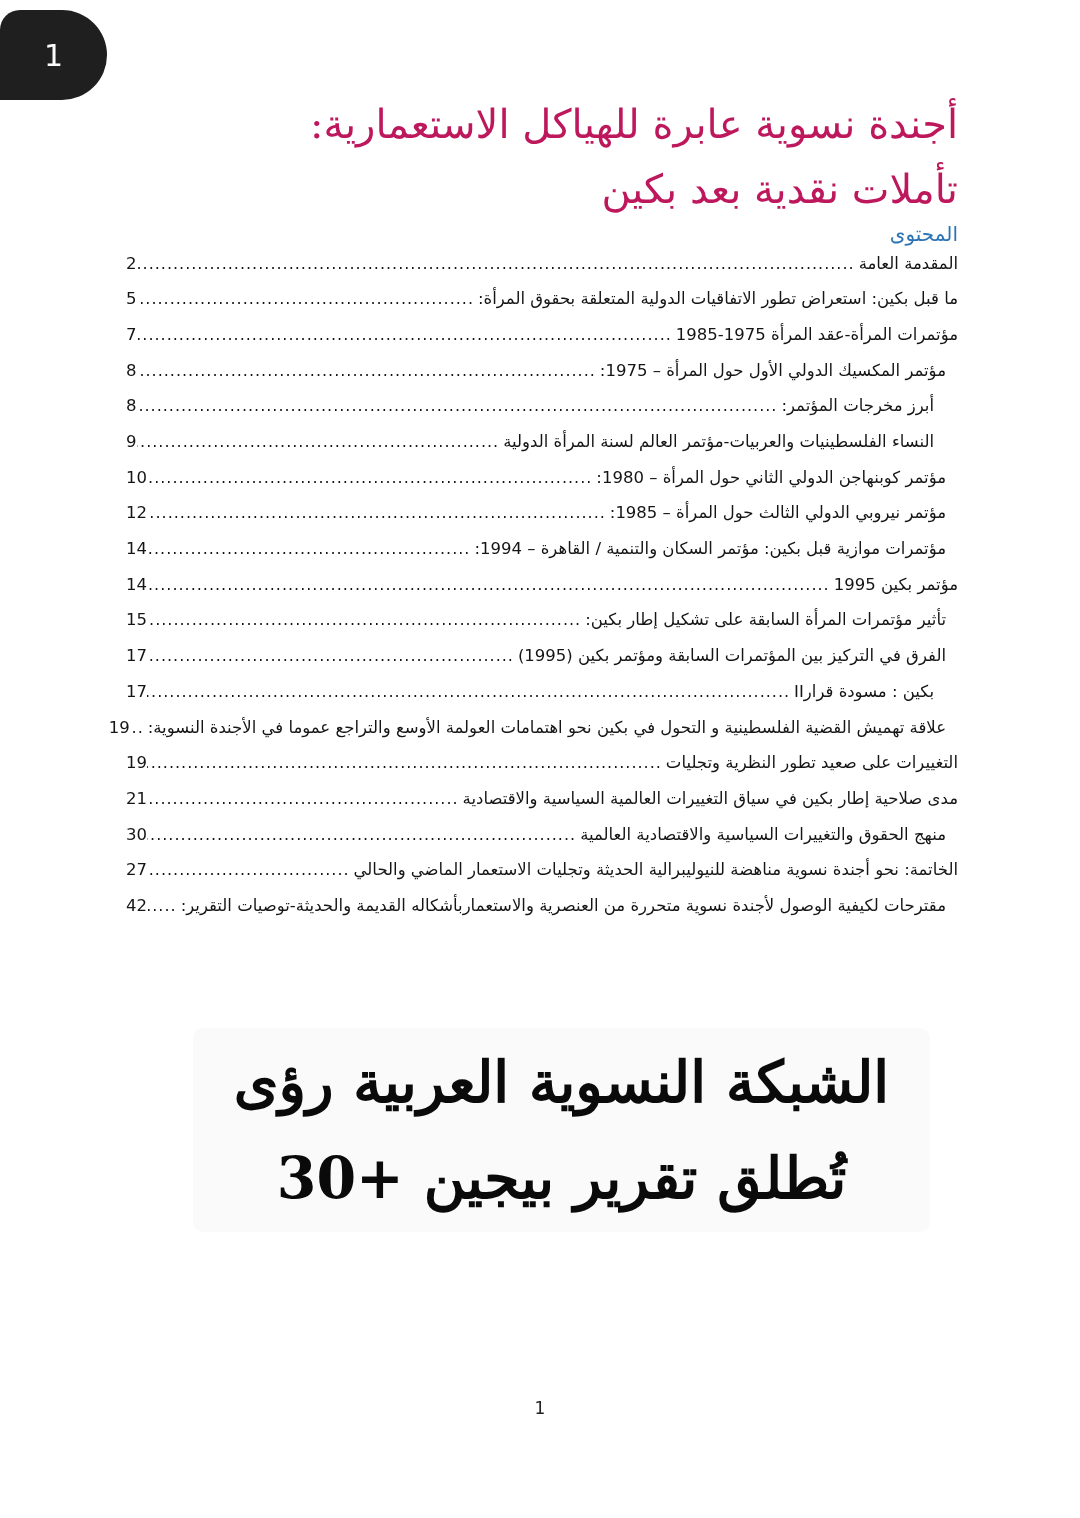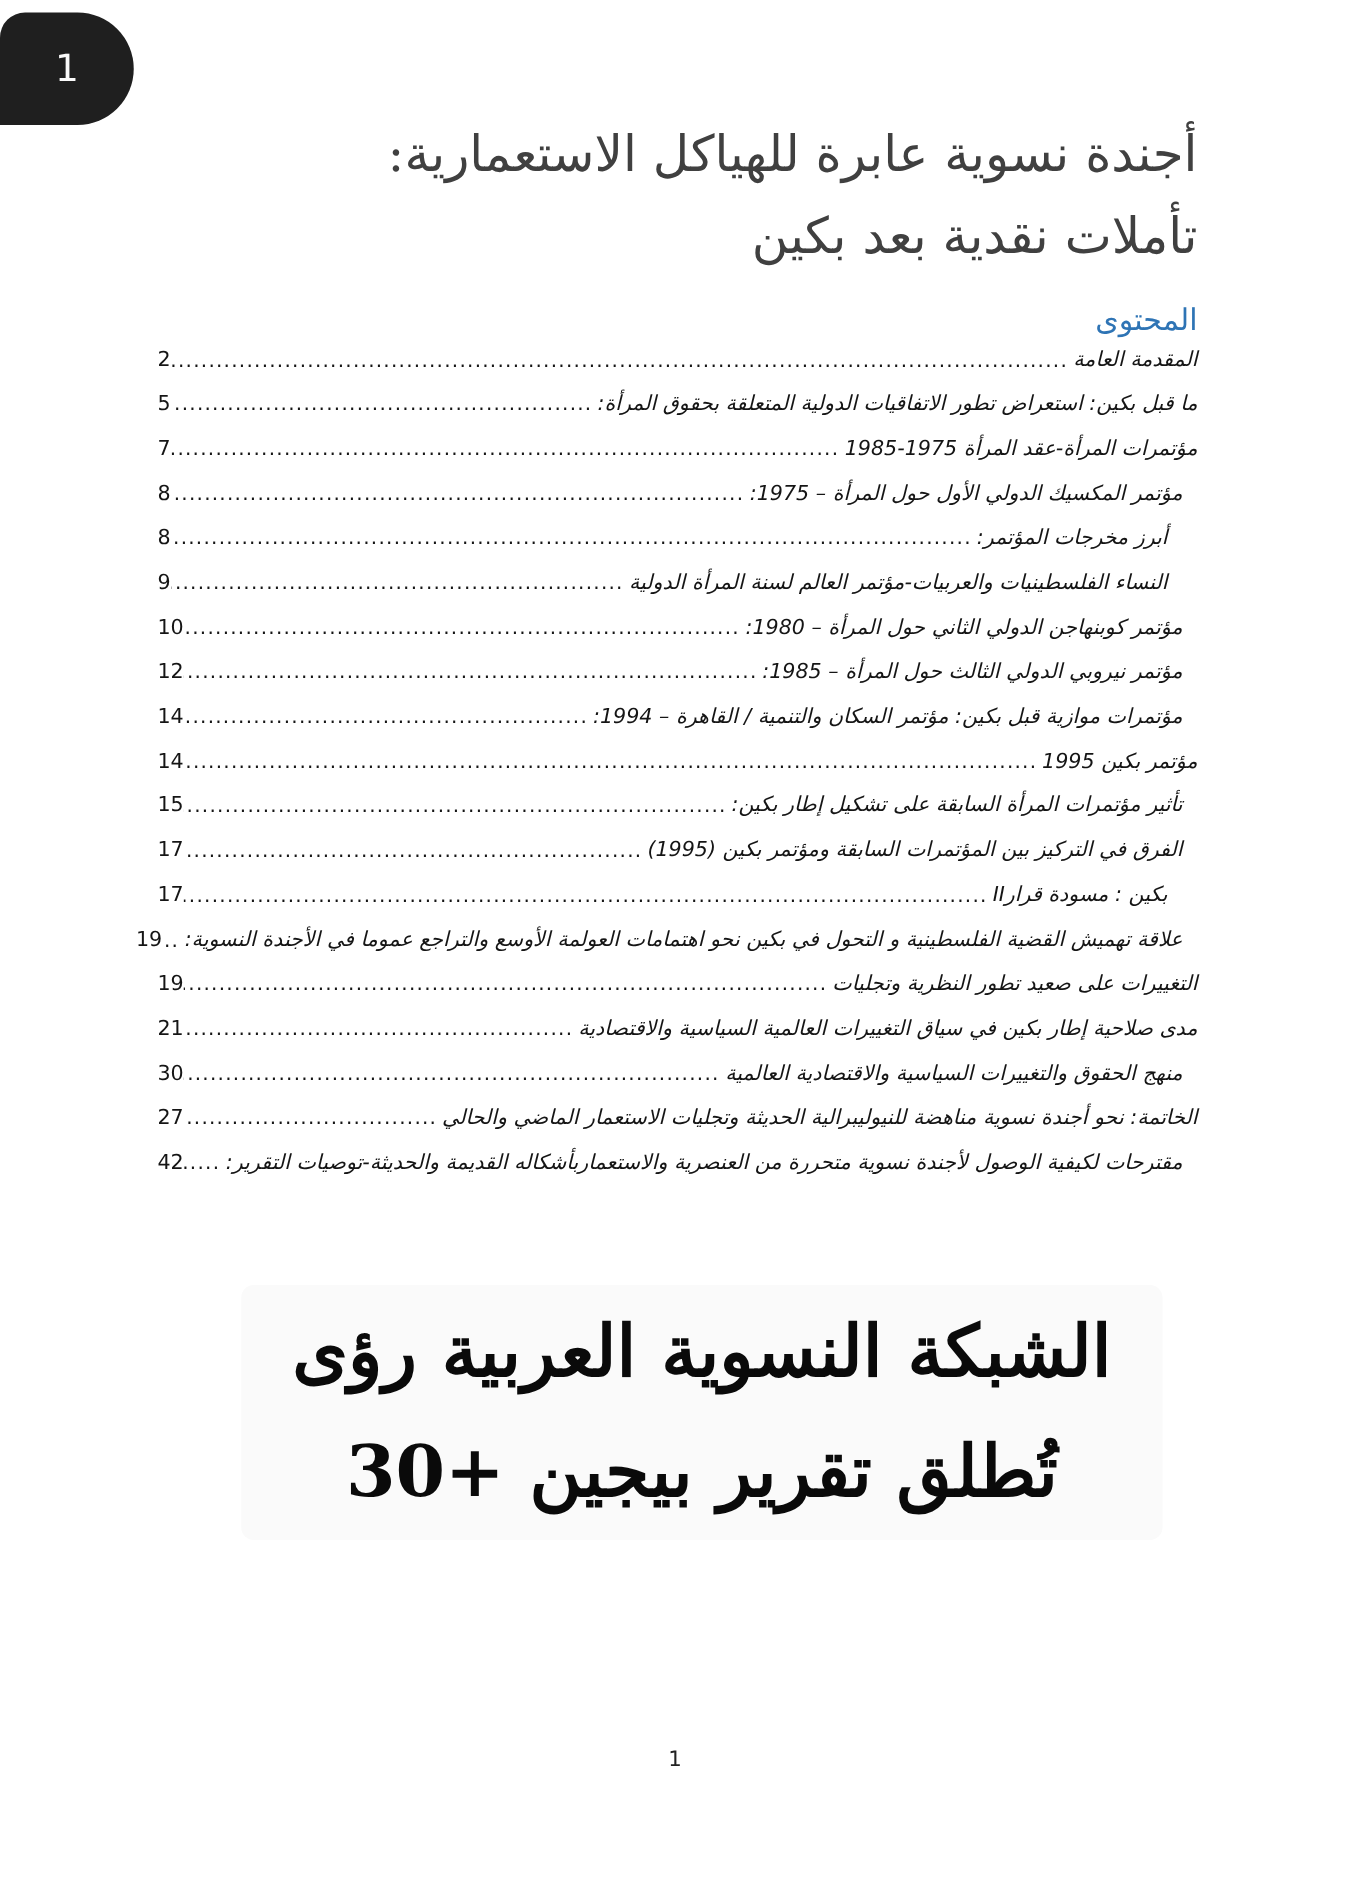--- a/index.html
+++ b/index.html
@@ -13,31 +13,31 @@
     position:absolute;top:10px;left:0;width:107px;height:90px;
     background:#1f1f1f;border-radius:20px 45px 45px 0;
     display:flex;align-items:center;justify-content:center;
     color:#fafafa;font-size:30px;direction:ltr;
   }
   
   .content{position:absolute;top:0;right:122px;left:126px;}
   .doc-title{
     margin-top:92px;text-align:right;
     font-family:"DejaVu Serif","Liberation Serif",serif;
-    font-size:40px;line-height:1.62;color:#404040;font-weight:400;
+    font-size:40px;line-height:1.62;color:#be185d;font-weight:400;
   }
   .toc-heading{
-    margin-top:20px;font-size:24px;font-weight:400;
+    font-size:20px;font-weight:400;
   }
   .toc-list{margin-top:8px;}
   .toc-row{
     height:35.7px;display:flex;align-items:baseline;direction:rtl;
   }
   .toc-text{
-    font-size:16.5px;white-space:nowrap;flex:0 0 auto;color:#151515;font-style:italic;
+    font-size:16.5px;white-space:nowrap;flex:0 0 auto;color:#151515;
   }
   .toc-leader{
     flex:1 1 auto;overflow:hidden;white-space:nowrap;
     font-size:16px;letter-spacing:1px;padding:0 4px;color:#151515;
     min-width:10px;
   }
   .toc-leader::after{
     content:"........................................................................................................................................................................................................................................................................................................................";
   }
   .toc-page{

